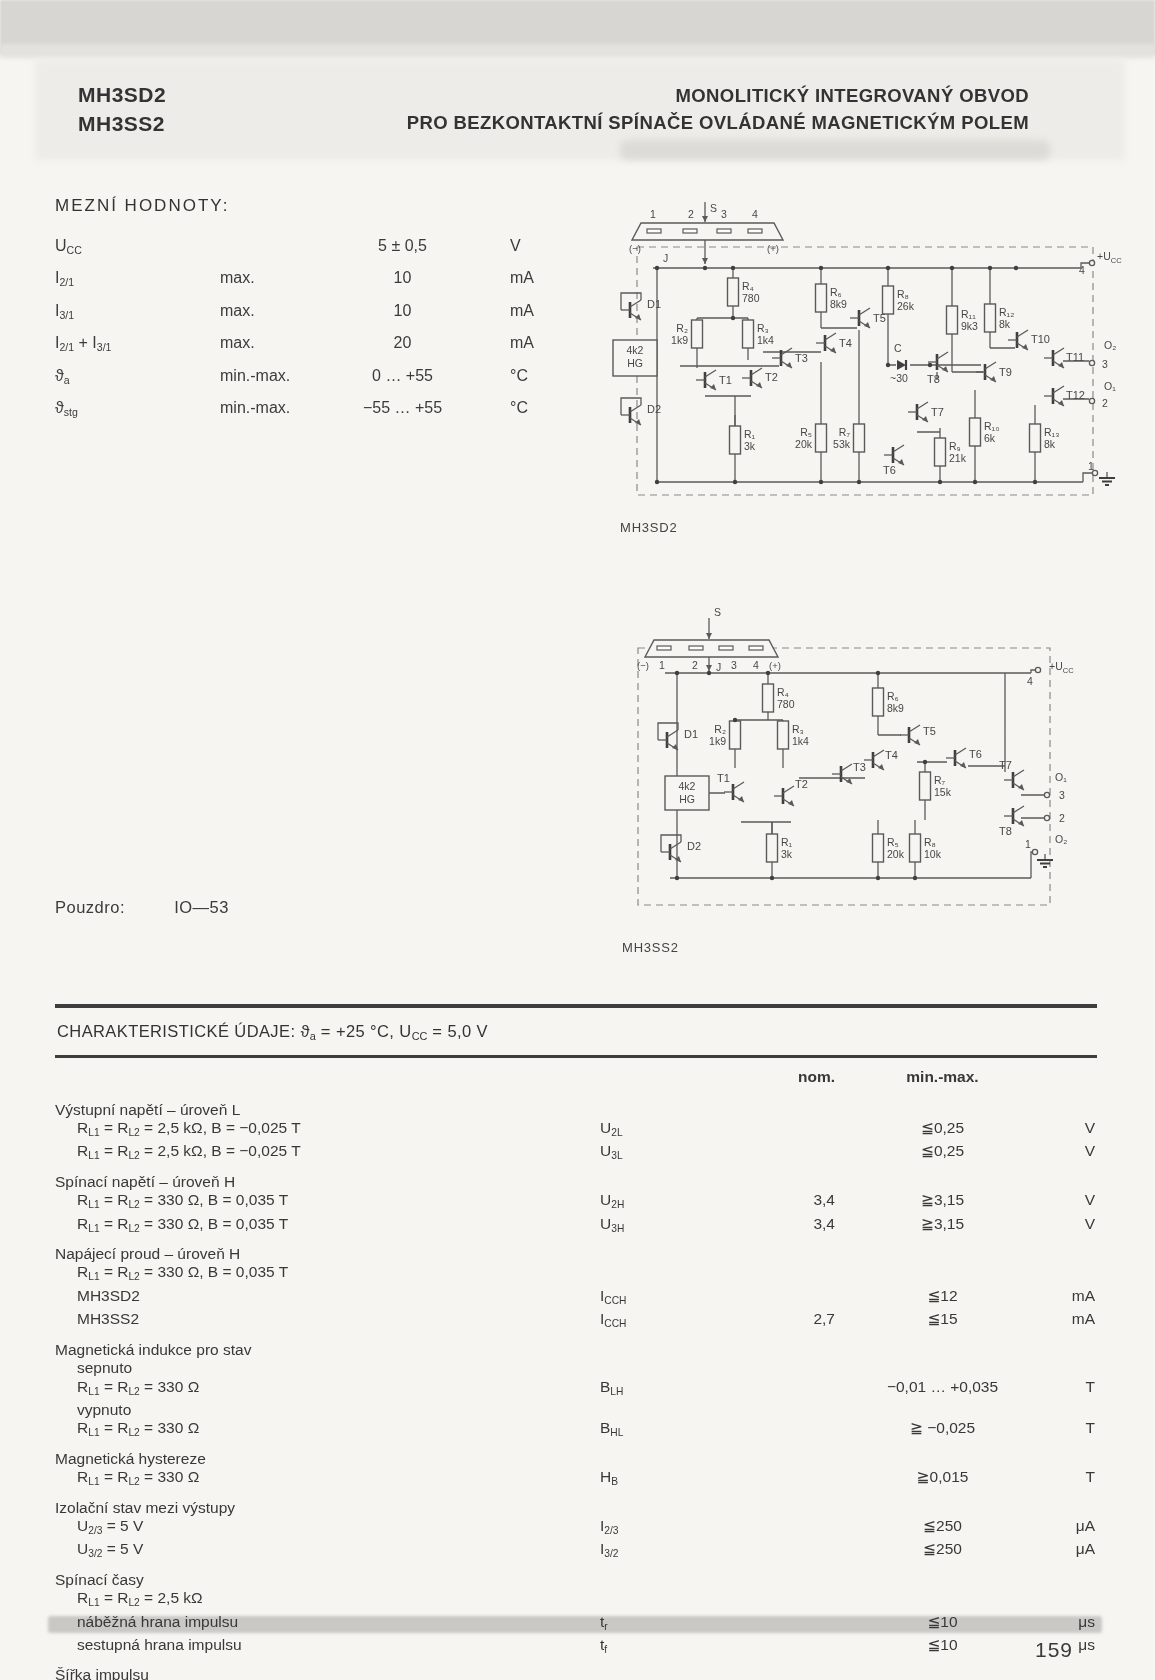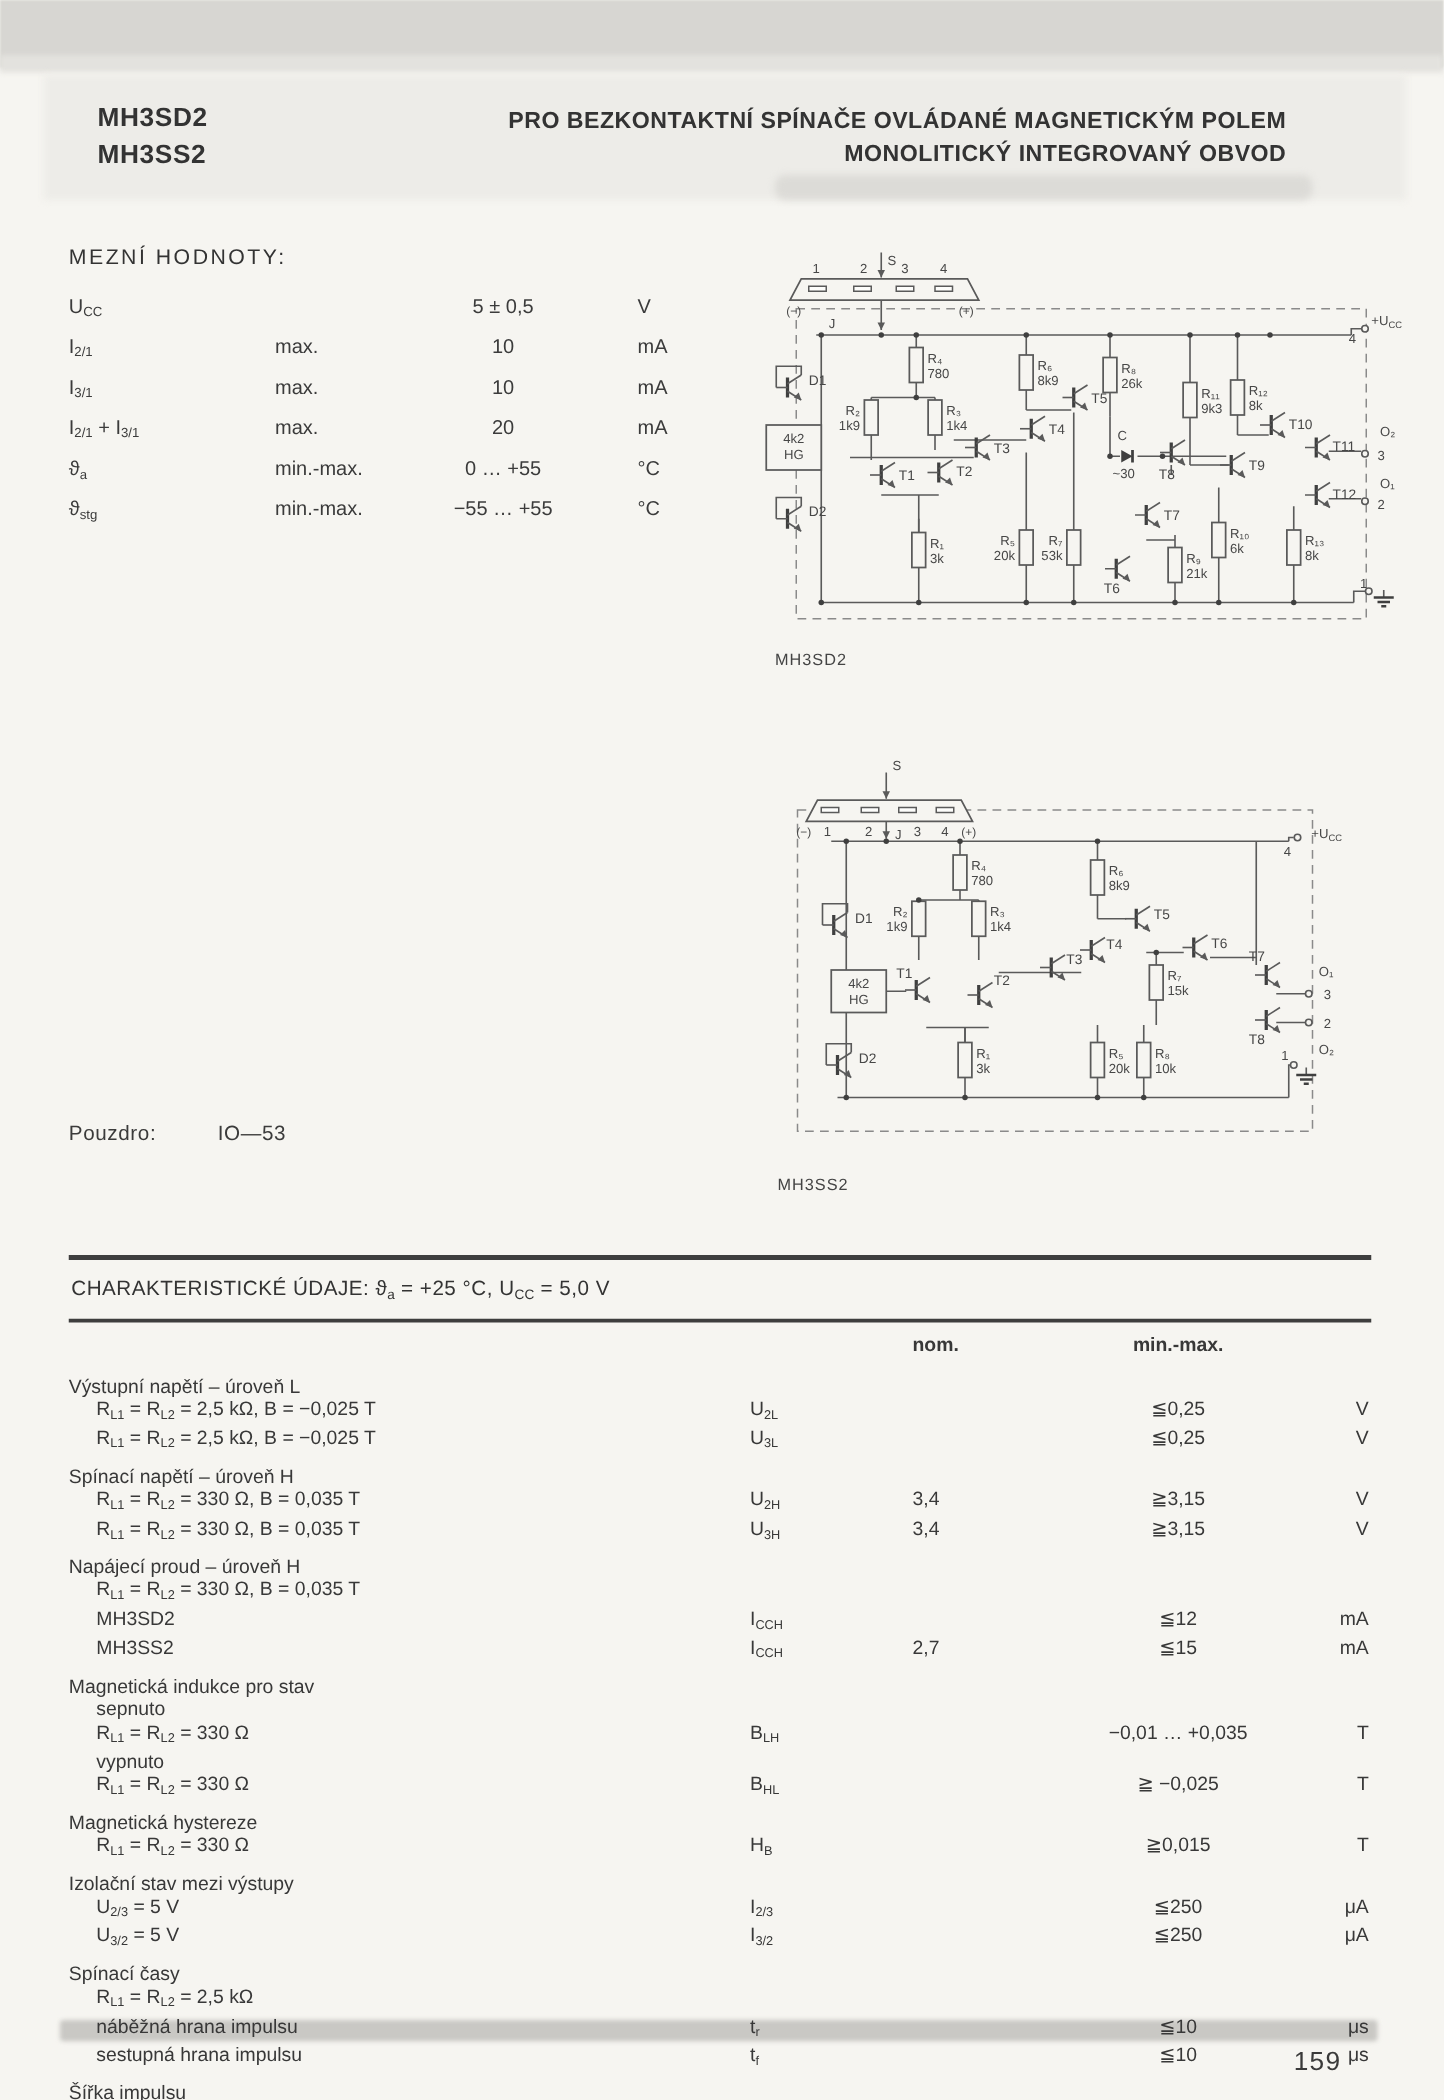--- a/index.html
+++ b/index.html
@@ -32,21 +32,21 @@
   .pouzdro .pv{margin-left:44px;}
   
   .rule1{left:55px;top:1004px;width:1042px;height:4px;background:#3e3e3e;}
   .rule2{left:55px;top:1055px;width:1042px;height:3px;background:#3e3e3e;}
   .char-title{left:57px;top:1022px;font-size:16.5px;letter-spacing:0.4px;color:#333;}
   .char-wrap{left:55px;top:1068px;width:1042px;font-size:15.5px;color:#383838;}
   .crow{display:grid;grid-template-columns:545px 130px 105px 215px 1fr;line-height:18.5px;}
   .crow.head{font-weight:bold;margin-bottom:14px;}
   .crow .c-label{padding-left:22px;}
   .crow.head .c-label{padding-left:0;}
-  .crow .c-nom{text-align:left;}
+  .crow .c-nom{text-align:right;}
   .crow .c-mm{text-align:center;}
   .crow .c-unit{text-align:right;padding-right:2px;}
   .c-heading{margin-top:7px;line-height:18.5px;}
   .pageno{left:1035px;top:1638px;font-size:21px;color:#3a3a3a;letter-spacing:1px;}
   
   svg text{font-family:"Liberation Sans", sans-serif;fill:#474747;}
 </style>
 </head>
 <body>
 
@@ -54,22 +54,22 @@
 <div class="abs band-top2"></div>
 <div class="abs header-wash"></div>
 <div class="abs smudge-1"></div>
 <div class="abs band-bottom"></div>
 
 <div class="abs hdr-left">
   <div>MH3SD2</div>
   <div>MH3SS2</div>
 </div>
 <div class="abs hdr-right">
+  <div>MONOLITICKÝ INTEGROVANÝ OBVOD</div>
   <div>PRO BEZKONTAKTNÍ SPÍNAČE OVLÁDANÉ MAGNETICKÝM POLEM</div>
-  <div>MONOLITICKÝ INTEGROVANÝ OBVOD</div>
 </div>
 
 <div class="abs limits">
   <div class="limits-title">MEZNÍ HODNOTY:</div>
   <div id="limits-rows">
       <div class="lrow">
         <span class="ls">U<sub>CC</sub></span>
         <span class="lc"></span>
         <span class="lv">5 ± 0,5</span>
         <span class="lu">V</span>

